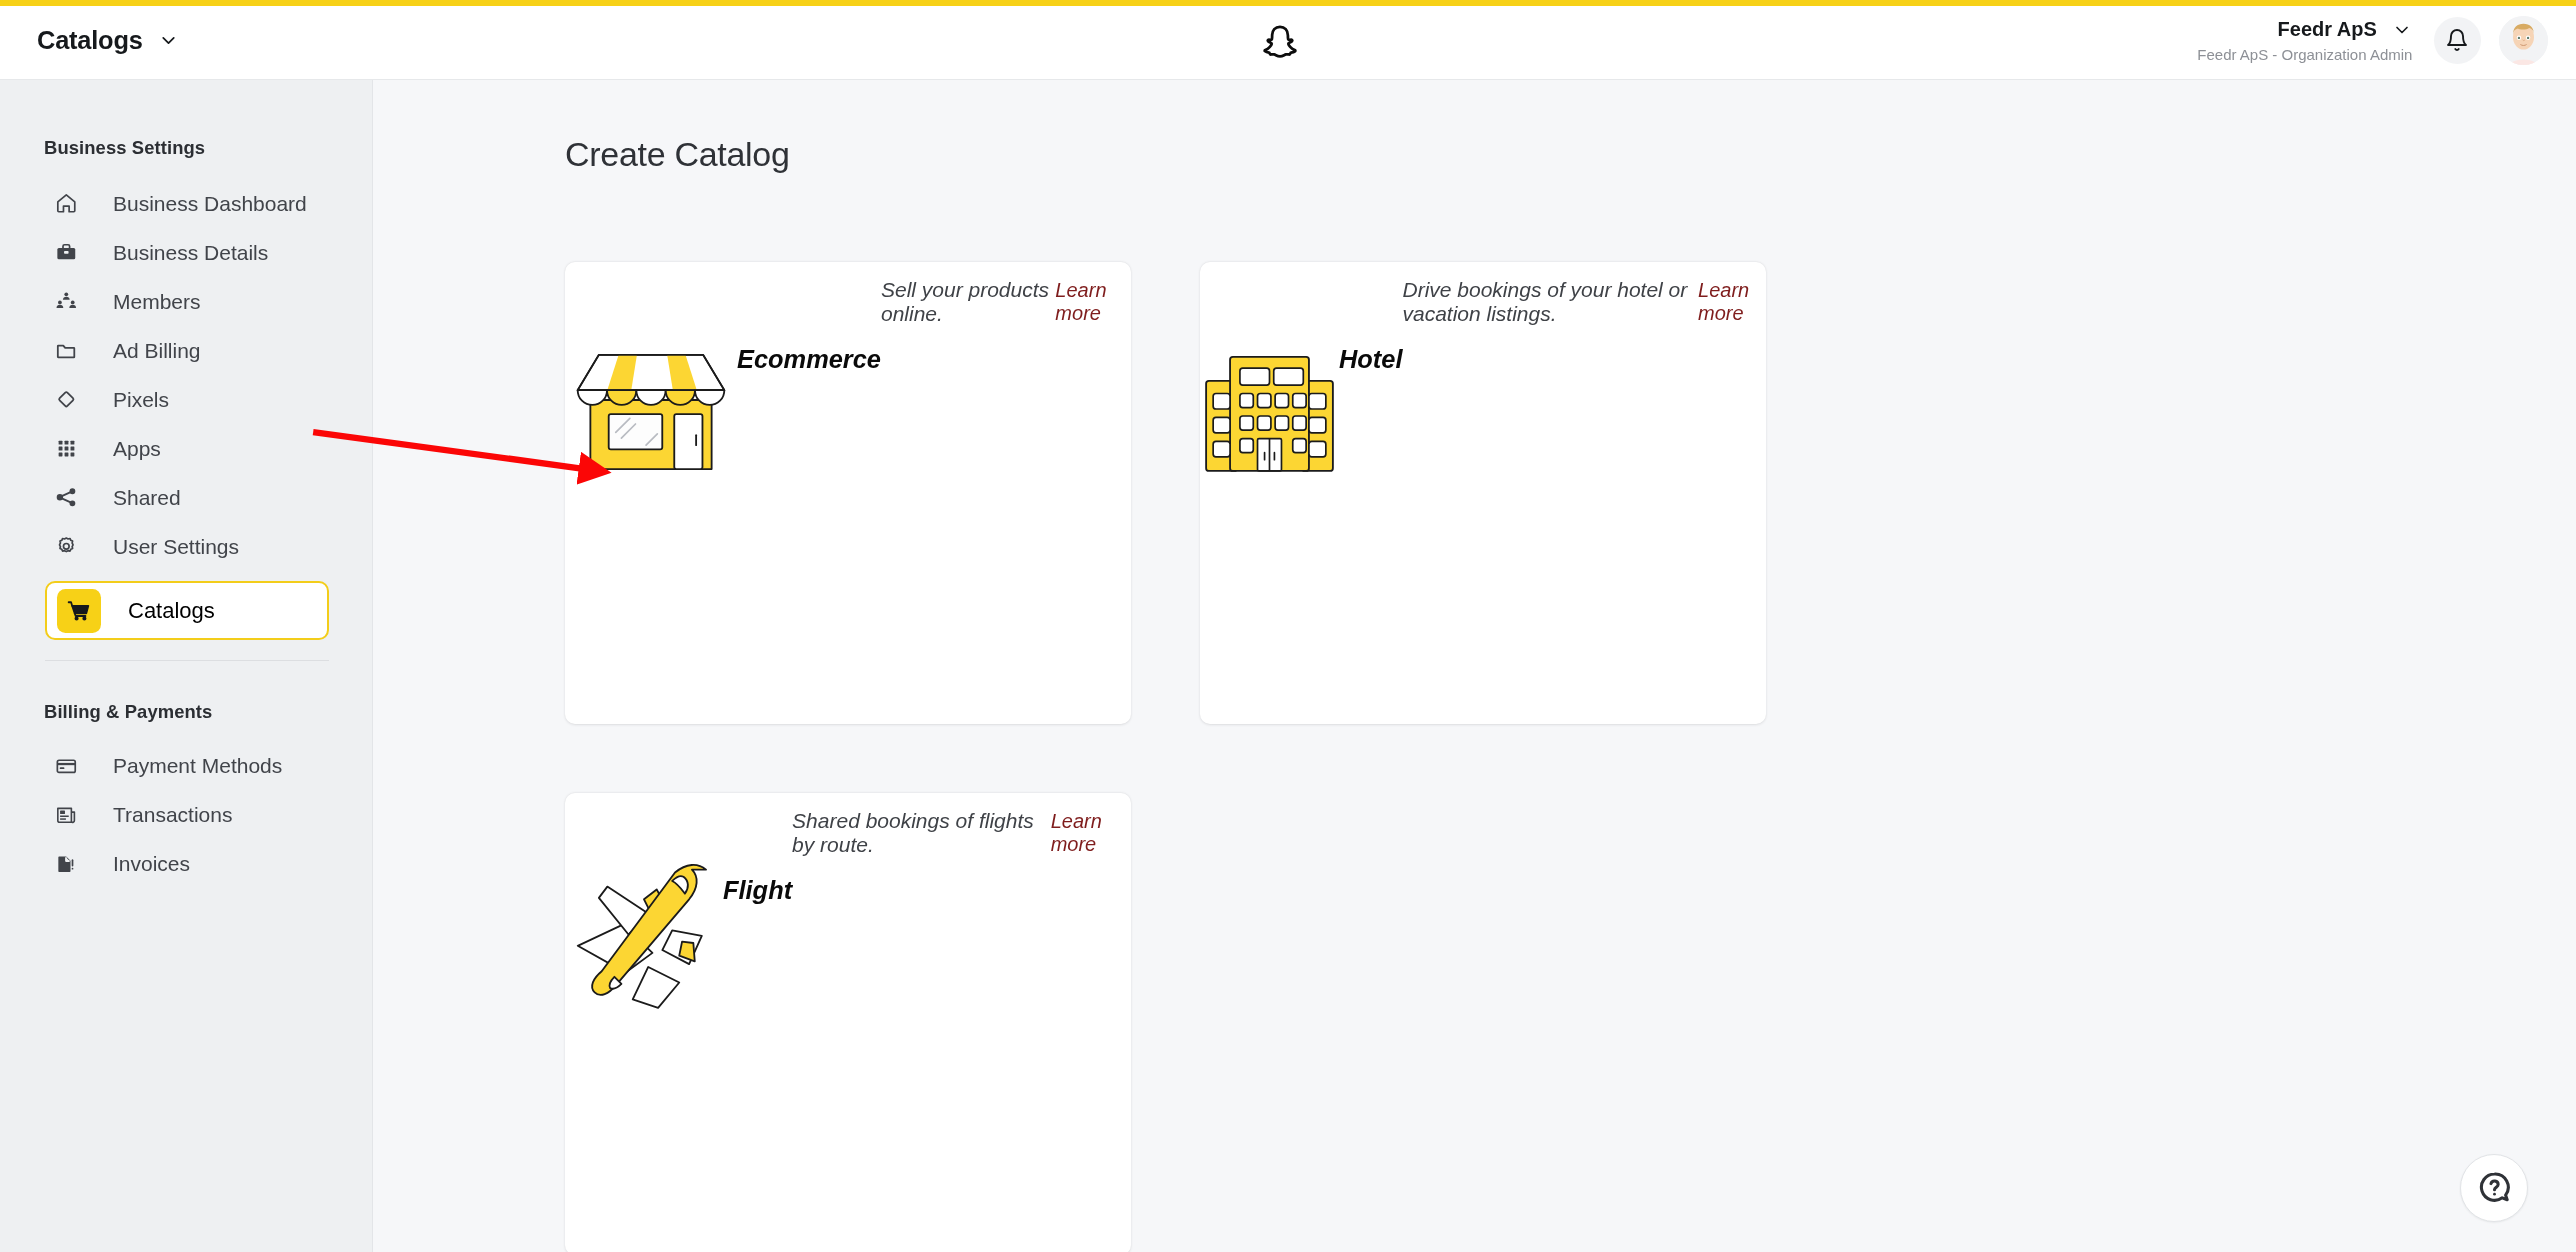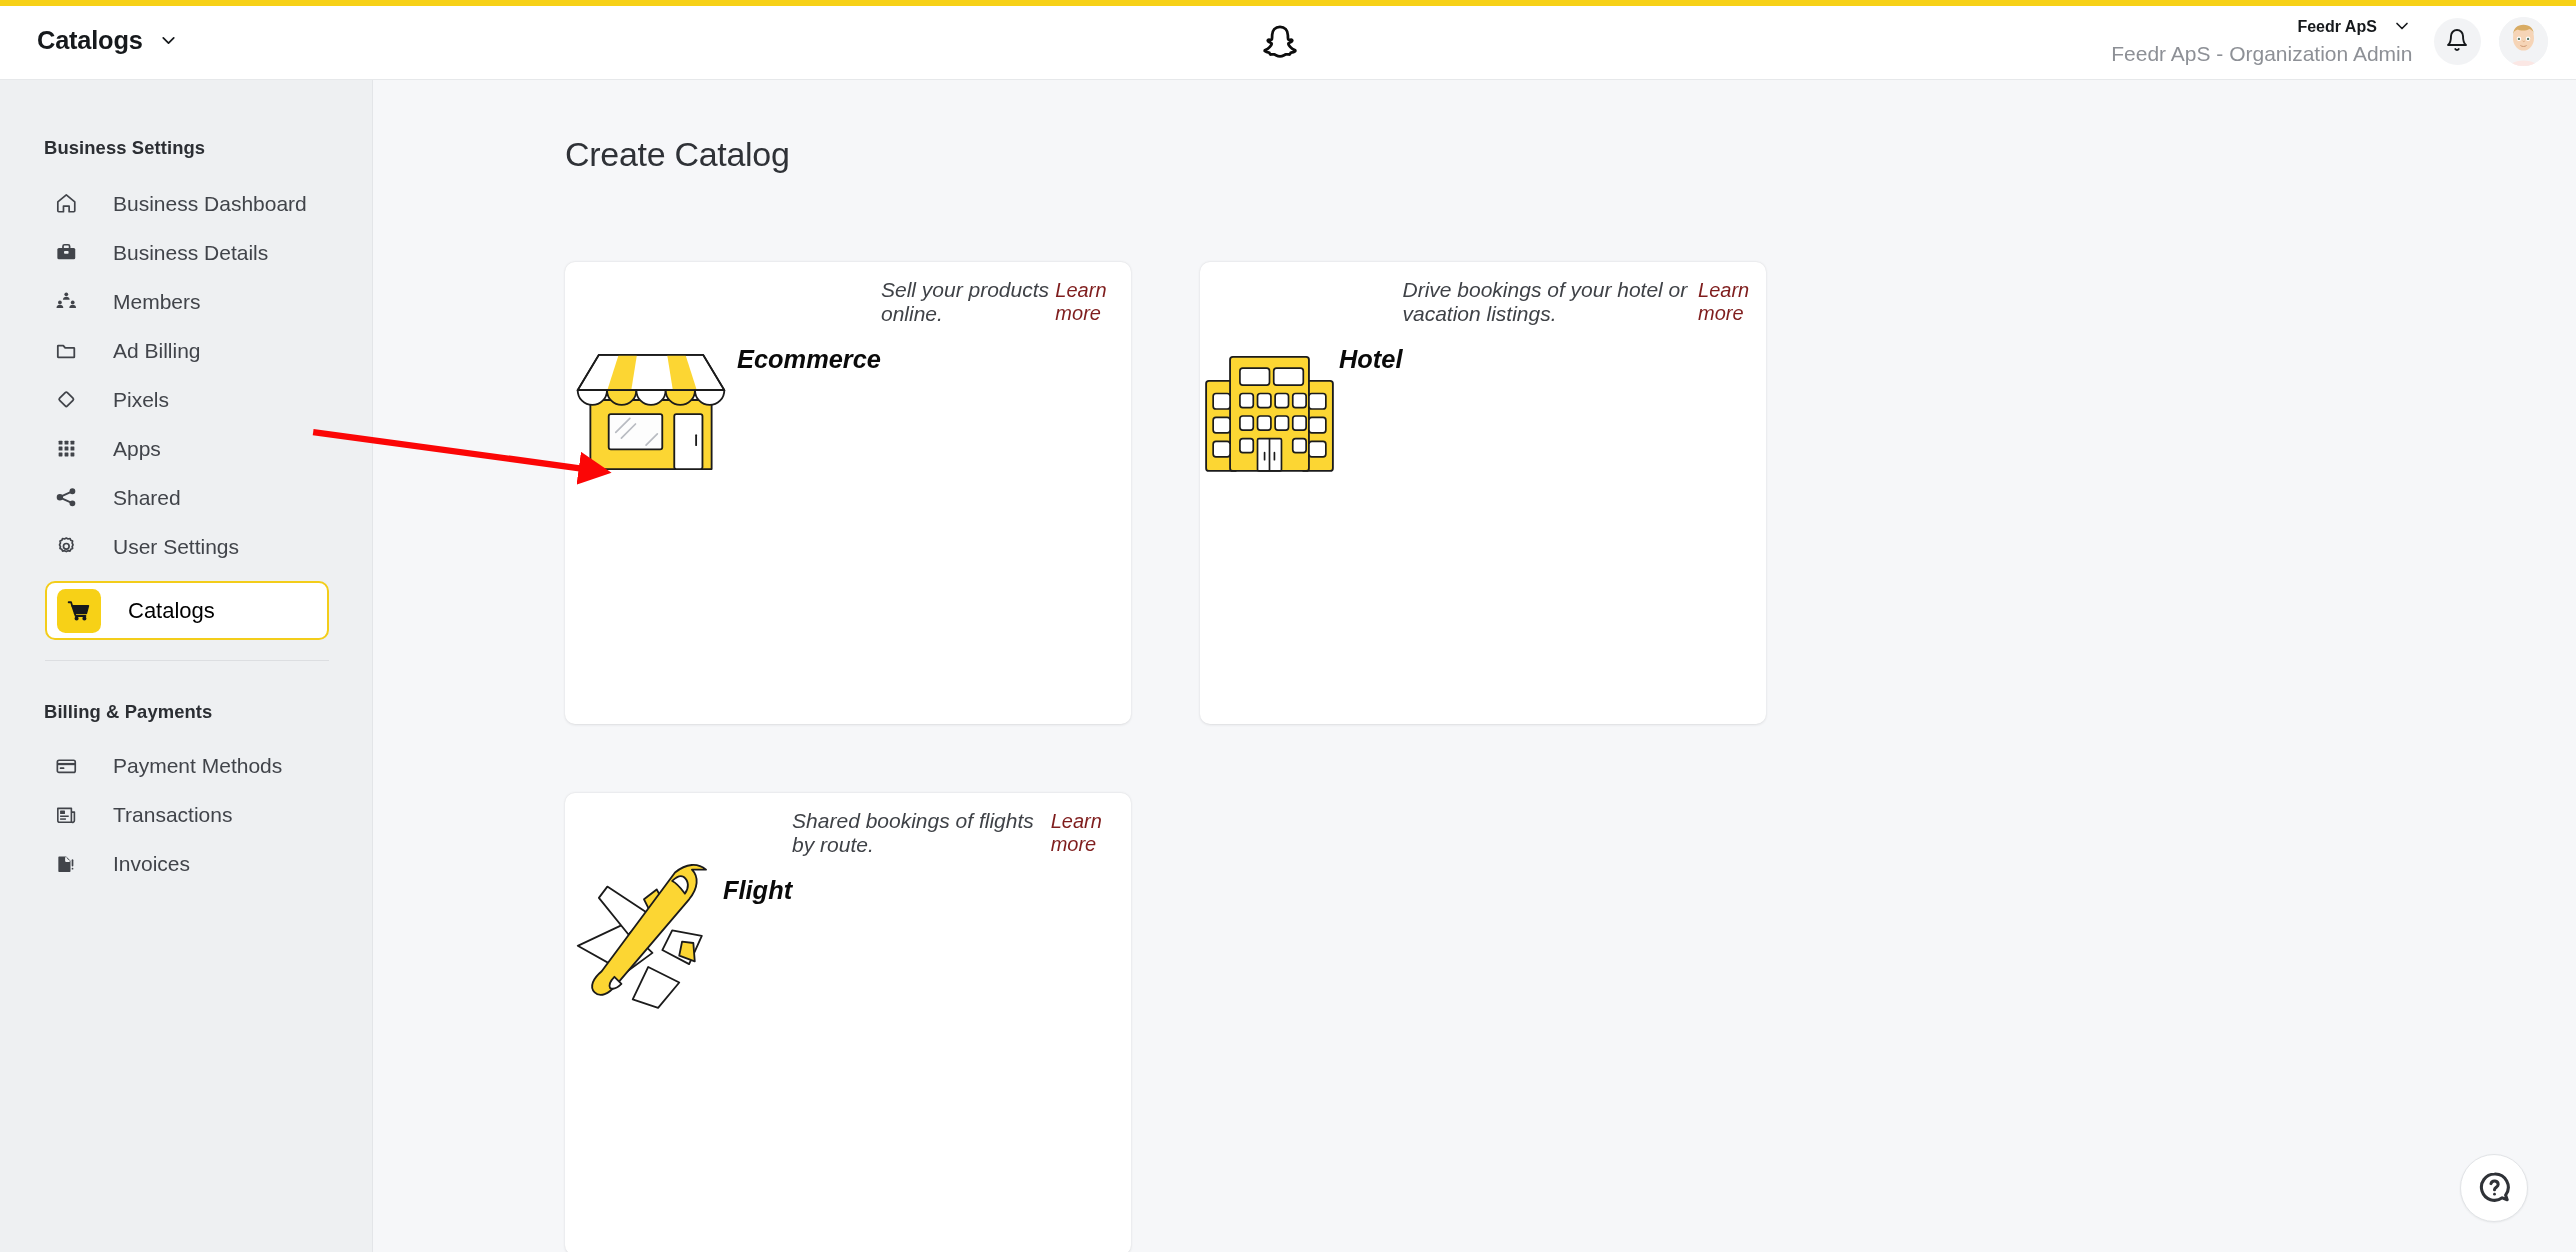--- a/index.html
+++ b/index.html
@@ -28,22 +28,22 @@
   }
   .header-title { font-size: 25.4px; font-weight: bold; color: #16191c; letter-spacing: -0.2px; }
   .chev { display: block; }
   .brand-logo { position: absolute; left: 1258px; top: 15.6px; }
   .header-right {
     position: absolute; right: 28px; top: 10px;
     display: flex; align-items: center; gap: 18.4px;
   }
   .org-block { text-align: right; line-height: 1.22; padding-right: 2.8px; }
   .org-name-row { display: flex; align-items: center; justify-content: flex-end; gap: 15.6px; }
-  .org-name { font-size: 16px; font-weight: bold; color: #16191c; }
-  .org-role { font-size: 21px; color: #8d9096; margin-top: 4.2px; }
+  .org-name { font-size: 20px; font-weight: bold; color: #16191c; }
+  .org-role { font-size: 15px; color: #8d9096; margin-top: 4.2px; }
   .bell-btn {
     width: 47px; height: 47px; border-radius: 50%; background: #f2f3f5;
     display: flex; align-items: center; justify-content: center; cursor: pointer;
   }
   .avatar-wrap {
     width: 49px; height: 49px; border-radius: 50%; background: #f2f3f5;
     overflow: hidden; display: flex; align-items: flex-end; justify-content: center;
     cursor: pointer;
   }
 

